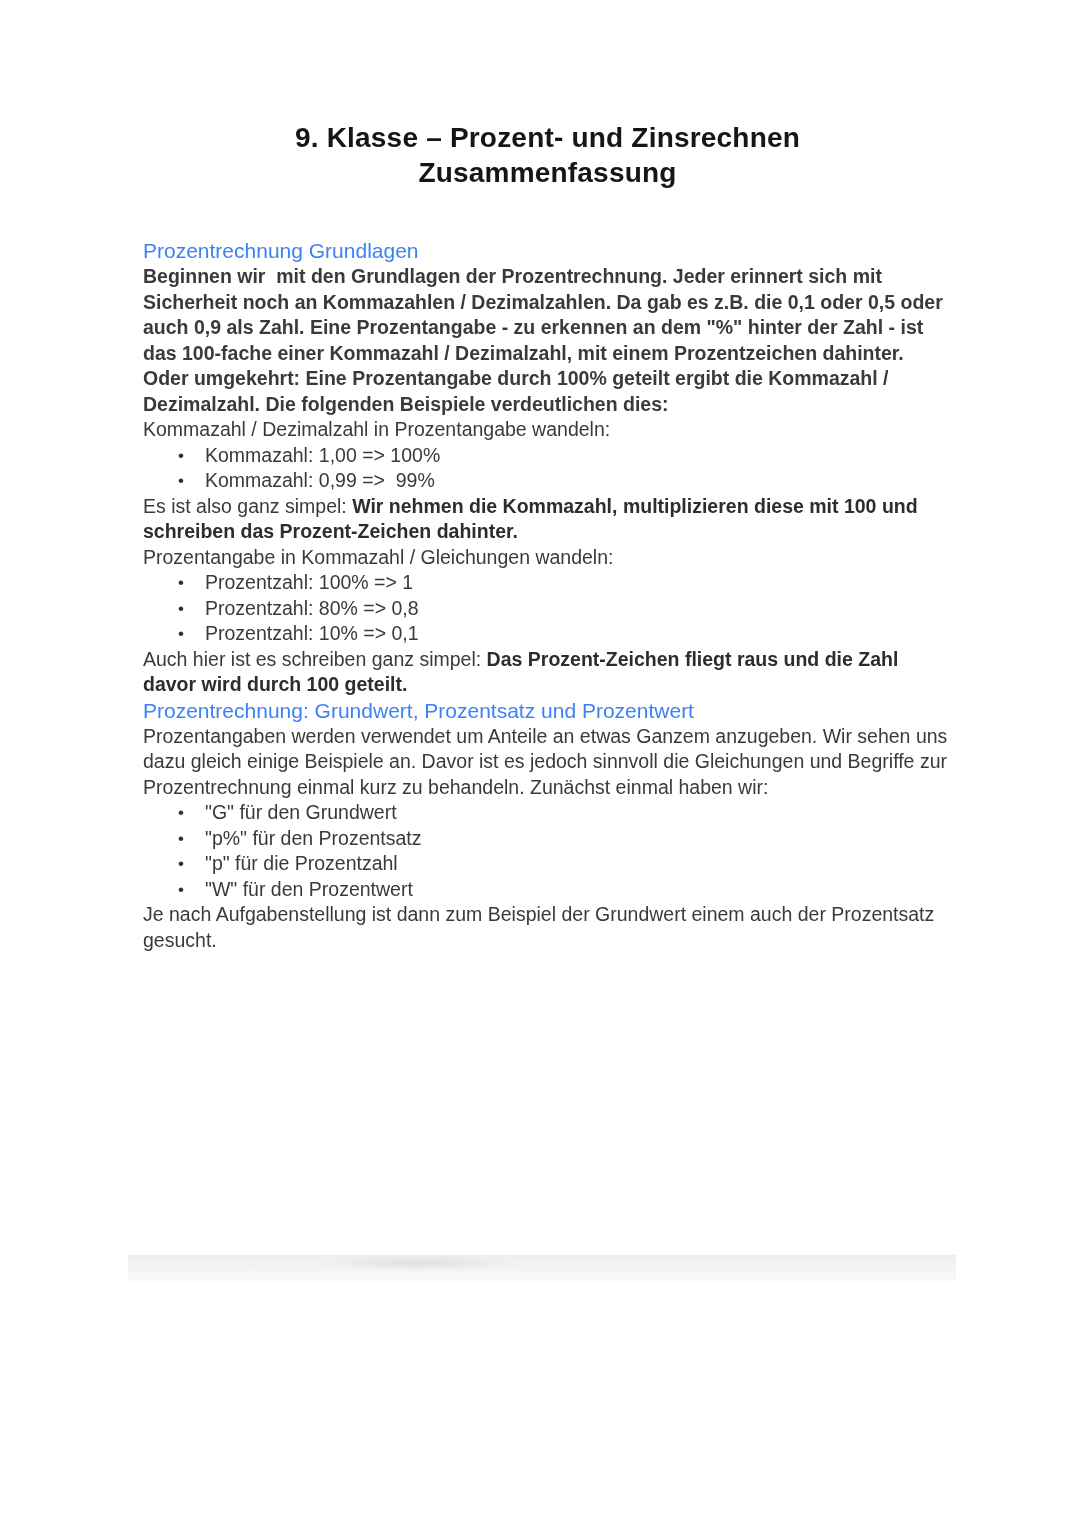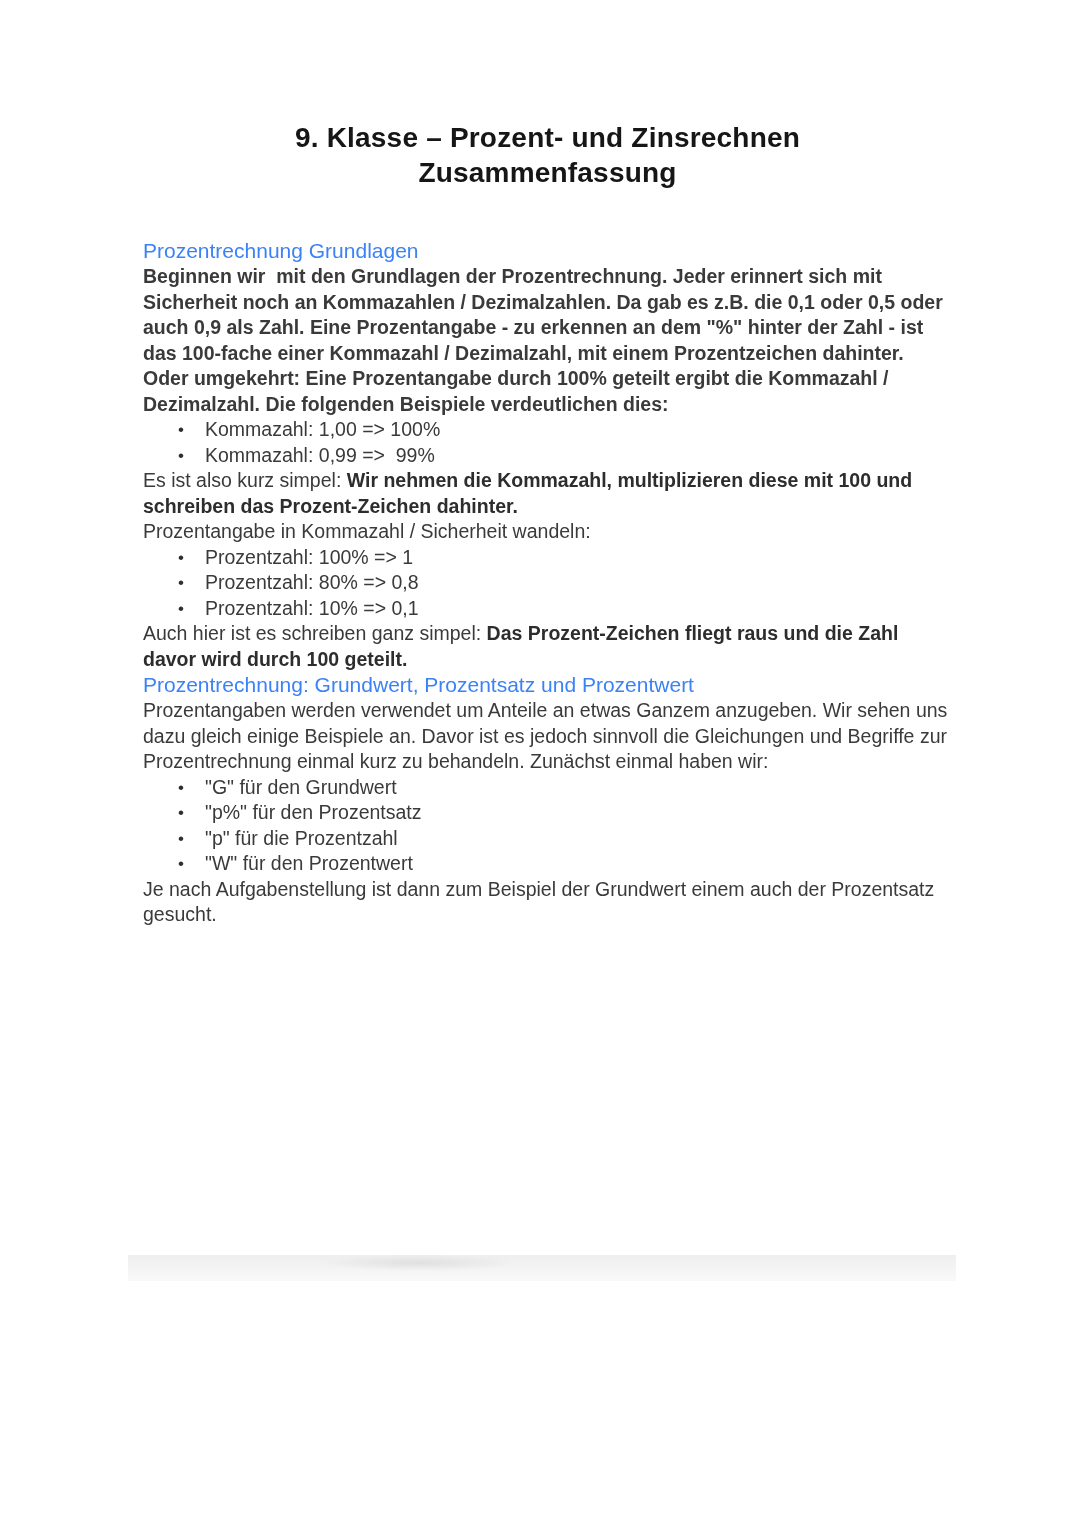--- a/index.html
+++ b/index.html
@@ -107,29 +107,30 @@
 
     <div class="doc-title">
       <div>9. Klasse – Prozent- und Zinsrechnen</div>
       <div>Zusammenfassung</div>
     </div>
 
     <h2 class="section-heading heading-1">Prozentrechnung Grundlagen</h2>
 
     <p class="body-text para-1">Beginnen wir  mit den Grundlagen der Prozentrechnung. Jeder erinnert sich mit Sicherheit noch an Kommazahlen / Dezimalzahlen. Da gab es z.B. die 0,1 oder 0,5 oder auch 0,9 als Zahl. Eine Prozentangabe - zu erkennen an dem "%" hinter der Zahl - ist das 100-fache einer Kommazahl / Dezimalzahl, mit einem Prozentzeichen dahinter. Oder umgekehrt: Eine Prozentangabe durch 100% geteilt ergibt die Kommazahl / Dezimalzahl. Die folgenden Beispiele verdeutlichen dies:</p>
 
+    <p class="body-text subhead-1">Kommazahl / Dezimalzahl in Prozentangabe wandeln:</p>
 
     <ul class="bullet-list list-1">
       <li><span class="bullet-dot">•</span><span>Kommazahl: 1,00 =&gt; 100%</span></li>
       <li><span class="bullet-dot">•</span><span>Kommazahl: 0,99 =&gt;  99%</span></li>
     </ul>
 
-    <p class="body-text rule-1"><span>Es ist also kurz simpel: </span><strong>Wir nehmen die Kommazahl, multiplizieren diese mit 100 und schreiben das Prozent-Zeichen dahinter.</strong></p>
+    <p class="body-text rule-1"><span>Es ist also ganz simpel: </span><strong>Wir nehmen die Kommazahl, multiplizieren diese mit 100 und schreiben das Prozent-Zeichen dahinter.</strong></p>
 
-    <p class="body-text subhead-2">Prozentangabe in Kommazahl / Sicherheit wandeln:</p>
+    <p class="body-text subhead-2">Prozentangabe in Kommazahl / Gleichungen wandeln:</p>
 
     <ul class="bullet-list list-2">
       <li><span class="bullet-dot">•</span><span>Prozentzahl: 100% =&gt; 1</span></li>
       <li><span class="bullet-dot">•</span><span>Prozentzahl: 80% =&gt; 0,8</span></li>
       <li><span class="bullet-dot">•</span><span>Prozentzahl: 10% =&gt; 0,1</span></li>
     </ul>
 
     <p class="body-text rule-2"><span>Auch hier ist es schreiben ganz simpel: </span><strong>Das Prozent-Zeichen fliegt raus und die Zahl davor wird durch 100 geteilt.</strong></p>
 
     <h2 class="section-heading heading-2">Prozentrechnung: Grundwert, Prozentsatz und Prozentwert</h2>

